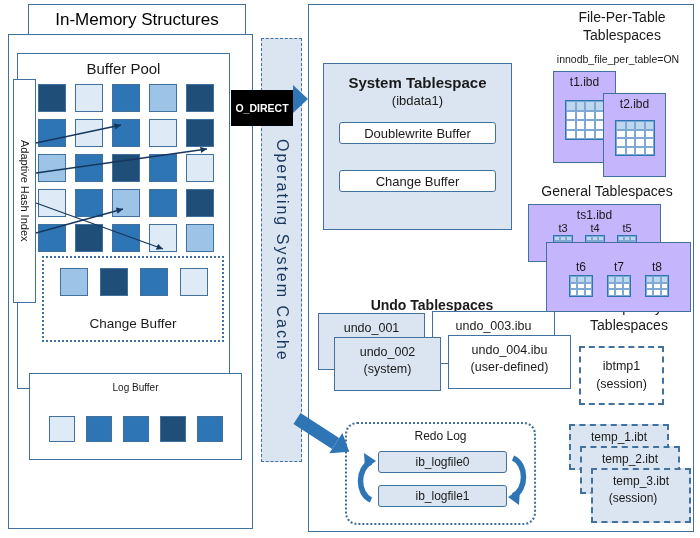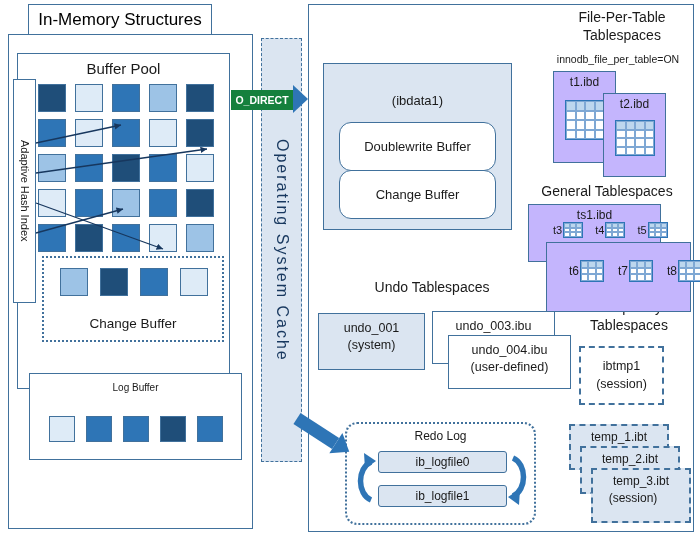--- a/index.html
+++ b/index.html
@@ -3,21 +3,21 @@
 <meta charset="utf-8">
 <style>
   * { margin:0; padding:0; box-sizing:border-box; }
   body { font-family:"Liberation Sans", sans-serif; color:#1a1a1a; background:#fff; }
   .stage { position:relative; width:700px; height:538px; background:#fff; overflow:hidden; }
   .abs { position:absolute; }
   .box { position:absolute; border:1.5px solid #41719C; background:#fff; }
   .box-title { position:absolute; left:0; right:0; text-align:center; }
 
   
-  #left-title { left:28px; top:4px; width:184px; height:31px; z-index:2;
+  #left-title { left:28px; top:4px; width:218px; height:31px; z-index:2;
                 display:flex; align-items:center; justify-content:center; font-size:17px; color:#000; }
   #left-box { left:8px; top:34px; width:245px; height:495px; }
   #buffer-pool { left:8px; top:18px; width:213px; height:336px; }
   #bp-title { top:6px; font-size:15px; }
   #bp-grid { position:absolute; left:20px; top:30px; display:grid;
              grid-template-columns:repeat(5,28px); grid-auto-rows:28px; gap:7px 9px; }
   .sq { border:1px solid #41719C; }
   #bp-grid .sq { width:28px; height:28px; }
   #ahi { left:4px; top:44px; width:23px; height:224px; border:1.5px solid #41719C; background:#fff; z-index:2;
          display:flex; align-items:center; justify-content:center; }
@@ -31,40 +31,40 @@
   #cb-label { bottom:9px; font-size:13.5px; }
   #log-buffer { left:20px; top:338px; width:213px; height:87px; }
   #lb-title { top:8px; font-size:10px; }
   .lb-squares { position:absolute; left:19px; top:42px; display:flex; gap:11px; }
   .lb-squares .sq { width:26px; height:26px; }
 
   
   #os-bar { left:261px; top:38px; width:41px; height:424px; border:1.5px dashed #41719C;
             background:#DBE5F1; z-index:1; display:flex; align-items:center; justify-content:center; }
   #os-bar .vtext { font-size:16px; letter-spacing:2px; color:#17375E; }
-  #o-direct { left:231px; top:90px; width:62px; height:20px; background:#15803d; z-index:3;
+  #o-direct { left:231px; top:90px; width:62px; height:36px; background:#000000; z-index:3;
               color:#fff; font-size:10.5px; font-weight:bold; display:flex; align-items:center; justify-content:center; }
   #o-direct::after { content:""; position:absolute; left:100%; top:-5px;
                      border-top:14px solid transparent; border-bottom:14px solid transparent;
                      border-left:15px solid #2E75B6; }
   #big-arrow { left:297px; top:412px; width:46px; height:13px; background:#2E75B6; z-index:3;
                transform:rotate(33deg); transform-origin:left center; }
   #big-arrow::after { content:""; position:absolute; left:100%; top:-6px;
                       border-top:12px solid transparent; border-bottom:12px solid transparent;
                       border-left:16px solid #2E75B6; }
 
   
   #right-box { left:308px; top:4px; width:386px; height:528px; }
   #od-title { position:absolute; left:22px; top:6px; width:220px; text-align:center; font-size:17px; color:#000; }
   #sys-ts { position:absolute; left:14px; top:58px; width:189px; height:167px;
             background:#DBE5F1; border:1.5px solid #41719C; }
   #st-title { top:10px; font-size:15px; font-weight:bold; }
   #st-sub { top:29px; font-size:13px; }
-  .st-item { position:absolute; left:15px; width:157px; height:49px; background:#fff;
-             border:1.5px solid #41719C; border-radius:12px; display:flex; align-items:center; justify-content:center;
+  .st-item { position:absolute; left:15px; width:157px; height:22px; background:#fff;
+             border:1.5px solid #41719C; border-radius:3px; display:flex; align-items:center; justify-content:center;
              font-size:13px; }
   #st-dw { top:58px; } #st-cb { top:106px; }
 
   #fpt-heading { position:absolute; left:240px; top:4px; width:146px; text-align:center; font-size:14px; line-height:1.25; }
   #fpt-setting { position:absolute; left:232px; top:48px; width:154px; text-align:center; font-size:10.5px; }
   .filebox { position:absolute; background:#c4b5fd; border:1.5px solid #41719C; }
   #t1-box { left:244px; top:66px; width:63px; height:92px; }
   #t2-box { left:294px; top:88px; width:63px; height:84px; z-index:2; }
   .filebox .box-title { top:3px; font-size:12px; }
   .tbl { display:grid; border:1px solid #2E75B6; background:#fff; }
@@ -72,26 +72,26 @@
   .tbl > div.hdr { background:#BDD7EE; }
   #t1-box .tbl { position:absolute; left:11px; top:28px; width:40px; height:40px; }
   #t2-box .tbl { position:absolute; left:11px; top:26px; width:40px; height:36px; }
 
   #gen-heading { position:absolute; left:212px; top:178px; width:172px; text-align:center; font-size:14px; }
   #ts1-box { left:219px; top:199px; width:133px; height:58px; }
   #ts2-box { left:237px; top:237px; width:145px; height:70px; z-index:2; }
   .ts-cols { position:absolute; display:flex; }
   #ts1-box .ts-cols { left:24px; top:17px; gap:12px; }
   #ts2-box .ts-cols { left:22px; top:17px; gap:14px; }
-  .tscol { display:flex; flex-direction:row; align-items:center; gap:1px; }
+  .tscol { display:flex; flex-direction:column; align-items:center; gap:1px; }
   #ts1-box .tscol > span { font-size:11px; } #ts2-box .tscol > span { font-size:12px; }
   #ts1-box .tbl { width:20px; height:16px; }
   #ts2-box .tbl { width:24px; height:22px; }
 
-  #undo-heading { position:absolute; left:42px; top:274px; width:162px; text-align:center; font-size:14px; }
+  #undo-heading { position:absolute; left:42px; top:292px; width:162px; text-align:center; font-size:14px;font-weight:bold; }
   .ubox { position:absolute; border:1.5px solid #41719C; font-size:12.5px; text-align:center; }
   .ubox .l1 { position:absolute; left:0; right:0; top:7px; }
   .ubox .l2 { position:absolute; left:0; right:0; top:24px; }
   #u1 { left:9px; top:308px; width:107px; height:57px; background:#DBE5F1; }
   #u2 { left:25px; top:332px; width:107px; height:54px; background:#DBE5F1; z-index:2; }
   #u3 { left:123px; top:306px; width:123px; height:53px; background:#fff; }
   #u4 { left:139px; top:330px; width:123px; height:54px; background:#fff; z-index:2; }
 
   #redo-box { position:absolute; left:36px; top:417px; width:191px; height:103px;
               border:2px dotted #41719C; border-radius:12px; background:#fff; }
@@ -199,20 +199,21 @@
     <span class="vtext">Operating System Cache</span>
   </div>
   <div class="abs" id="o-direct">
     <span>O_DIRECT</span>
   </div>
   <div class="abs" id="big-arrow"></div>
 
   <div class="box" id="right-box">
 
     <div id="sys-ts">
+      <div class="box-title" id="st-title">System Tablespace</div>
       <div class="box-title" id="st-sub">(ibdata1)</div>
       <div class="st-item" id="st-dw">Doublewrite Buffer</div>
       <div class="st-item" id="st-cb">Change Buffer</div>
     </div>
 
     <div id="fpt-heading">
       <div>File-Per-Table</div>
       <div>Tablespaces</div>
     </div>
     <div id="fpt-setting">innodb_file_per_table=ON</div>
@@ -352,20 +353,24 @@
               <div></div>
               <div></div>
             </div>
         </div>
       </div>
     </div>
 
     <div id="undo-heading">Undo Tablespaces</div>
     <div class="ubox" id="u1">
       <div class="l1">undo_001</div>
+      <div class="l2">(system)</div>
+    </div>
+    <div class="ubox" id="u2">
+      <div class="l1">undo_002</div>
       <div class="l2">(system)</div>
     </div>
     <div class="ubox" id="u3">
       <div class="l1">undo_003.ibu</div>
       <div class="l2">(user-defined)</div>
     </div>
     <div class="ubox" id="u4">
       <div class="l1">undo_004.ibu</div>
       <div class="l2">(user-defined)</div>
     </div>

